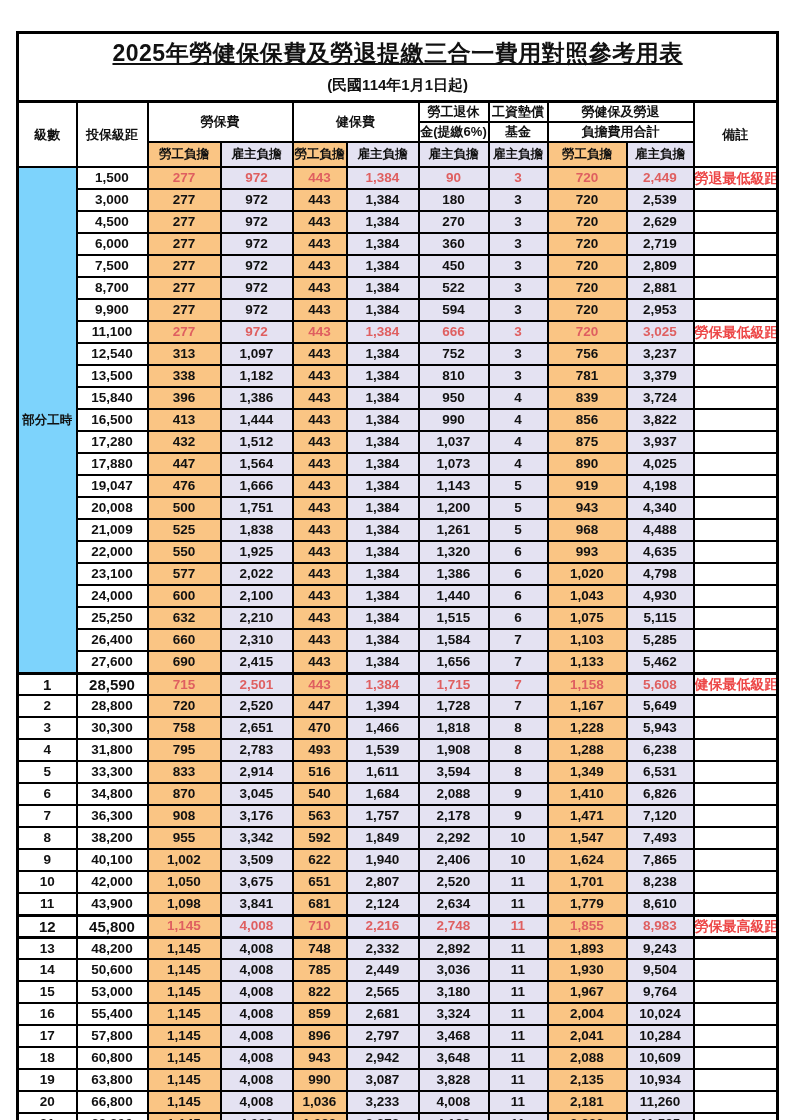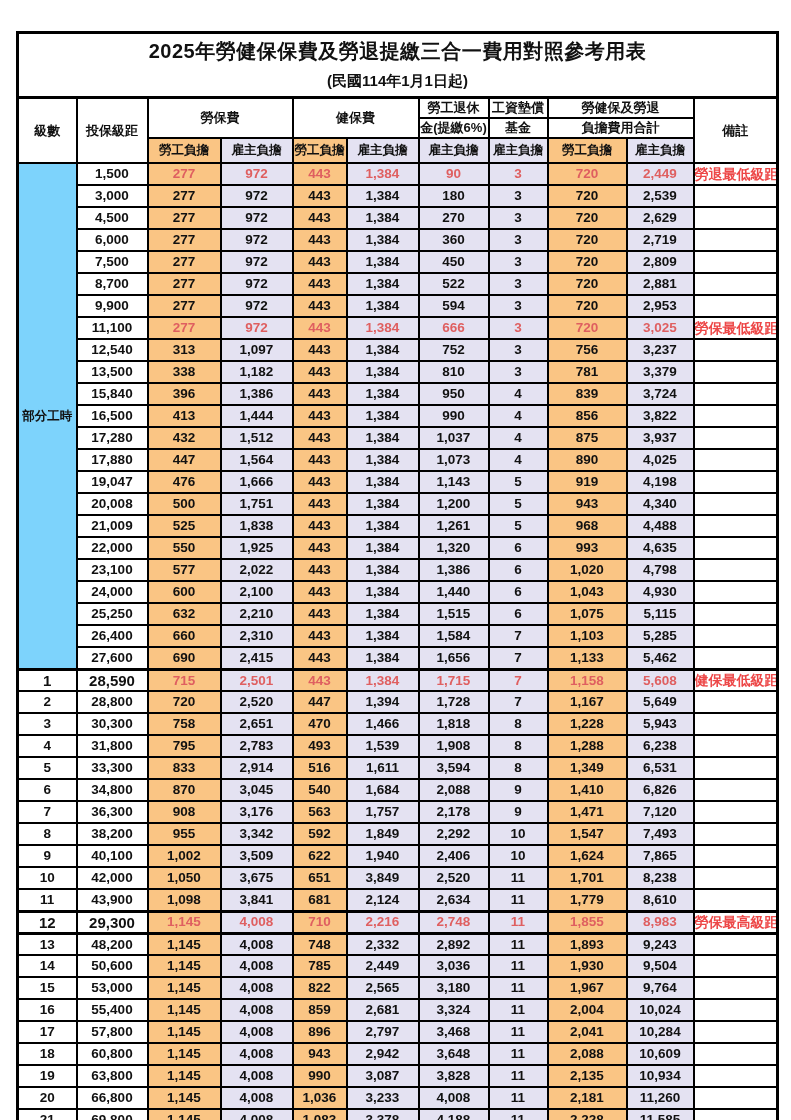--- a/index.html
+++ b/index.html
@@ -19,21 +19,21 @@
   .sheet{position:absolute;left:16px;top:31px;width:760px;}
   table{border-collapse:collapse;table-layout:fixed;width:760px;}
   th,td{
     border:2px solid var(--line);
     text-align:center;vertical-align:middle;
     overflow:hidden;white-space:nowrap;
   }
   table{border:3px solid var(--line);}
   
   .title-cell{padding:4px 0 5px 0;background:#fff;border-bottom:3px solid var(--line);}
-  .title{font-size:20px;font-weight:700;letter-spacing:.5px;}
+  .title{font-size:23px;font-weight:700;letter-spacing:.5px;text-decoration:underline;}
   .subtitle{font-size:15px;font-weight:700;margin-top:7px;}
   
   thead th{font-size:13px;font-weight:700;background:#fff;padding:0;}
   tr.hdr-a th, tr.hdr-b th{height:18px;line-height:18px;}
   tr.hdr-c th{height:23px;line-height:23px;font-size:12.5px;}
   th.emp{background:var(--emp-bg);}
   th.emr{background:var(--emr-bg);}
   th.tall{height:auto;}
   
   tbody tr{height:22px;}
@@ -493,21 +493,21 @@
           <td class="emp fee">1,624</td>
           <td class="emr fee">7,865</td>
           <td class="cell-remark"></td>
         </tr>
         <tr>
           <td class="cell-level">10</td>
           <td class="cell-bracket">42,000</td>
           <td class="emp fee">1,050</td>
           <td class="emr fee">3,675</td>
           <td class="emp fee">651</td>
-          <td class="emr fee">3,849</td>
+          <td class="emr fee">2,807</td>
           <td class="emr fee">2,520</td>
           <td class="emr fee">11</td>
           <td class="emp fee">1,701</td>
           <td class="emr fee">8,238</td>
           <td class="cell-remark"></td>
         </tr>
         <tr>
           <td class="cell-level">11</td>
           <td class="cell-bracket">43,900</td>
           <td class="emp fee">1,098</td>
@@ -515,21 +515,21 @@
           <td class="emp fee">681</td>
           <td class="emr fee">2,124</td>
           <td class="emr fee">2,634</td>
           <td class="emr fee">11</td>
           <td class="emp fee">1,779</td>
           <td class="emr fee">8,610</td>
           <td class="cell-remark"></td>
         </tr>
         <tr class="hl key section-top section-bot">
           <td class="cell-level">12</td>
-          <td class="cell-bracket">29,300</td>
+          <td class="cell-bracket">45,800</td>
           <td class="emp fee">1,145</td>
           <td class="emr fee">4,008</td>
           <td class="emp fee">710</td>
           <td class="emr fee">2,216</td>
           <td class="emr fee">2,748</td>
           <td class="emr fee">11</td>
           <td class="emp fee">1,855</td>
           <td class="emr fee">8,983</td>
           <td class="cell-remark">勞保最高級距</td>
         </tr>

